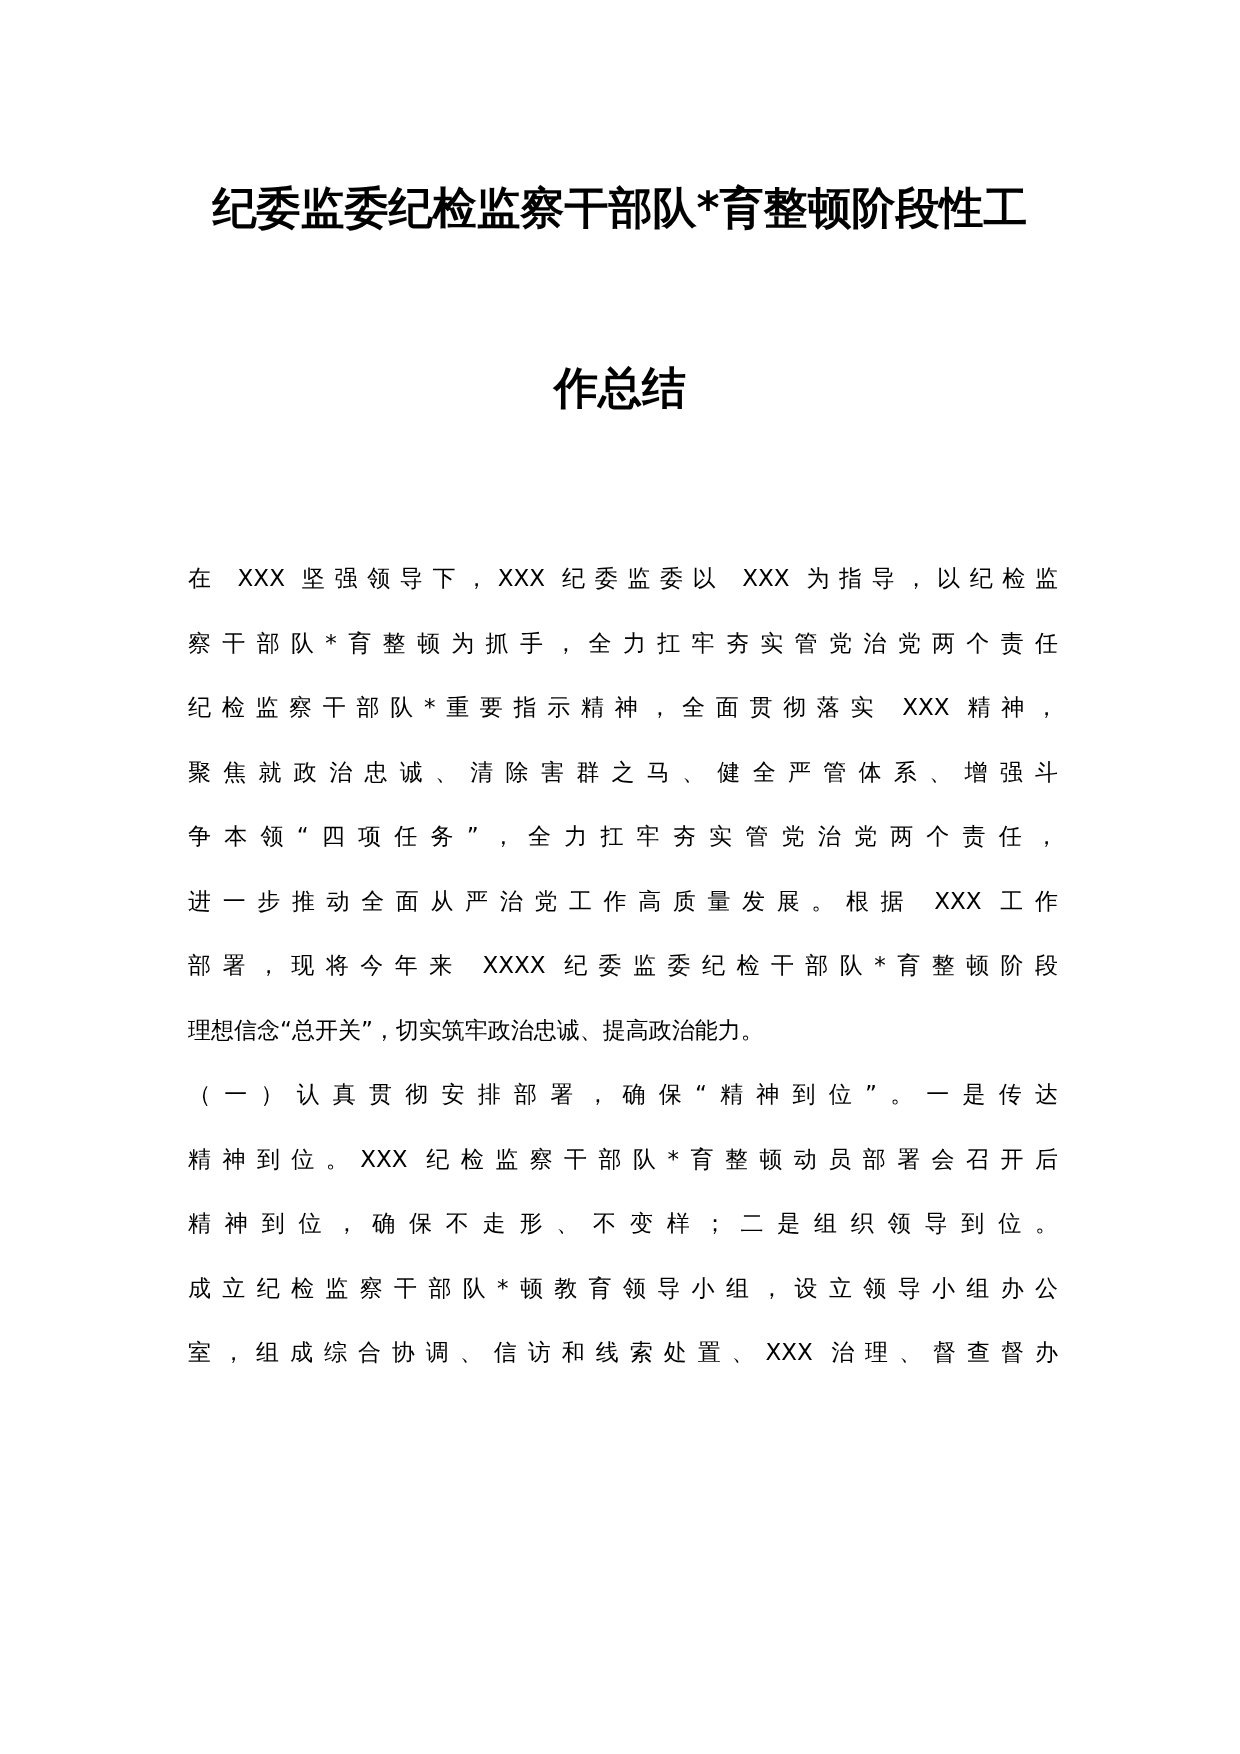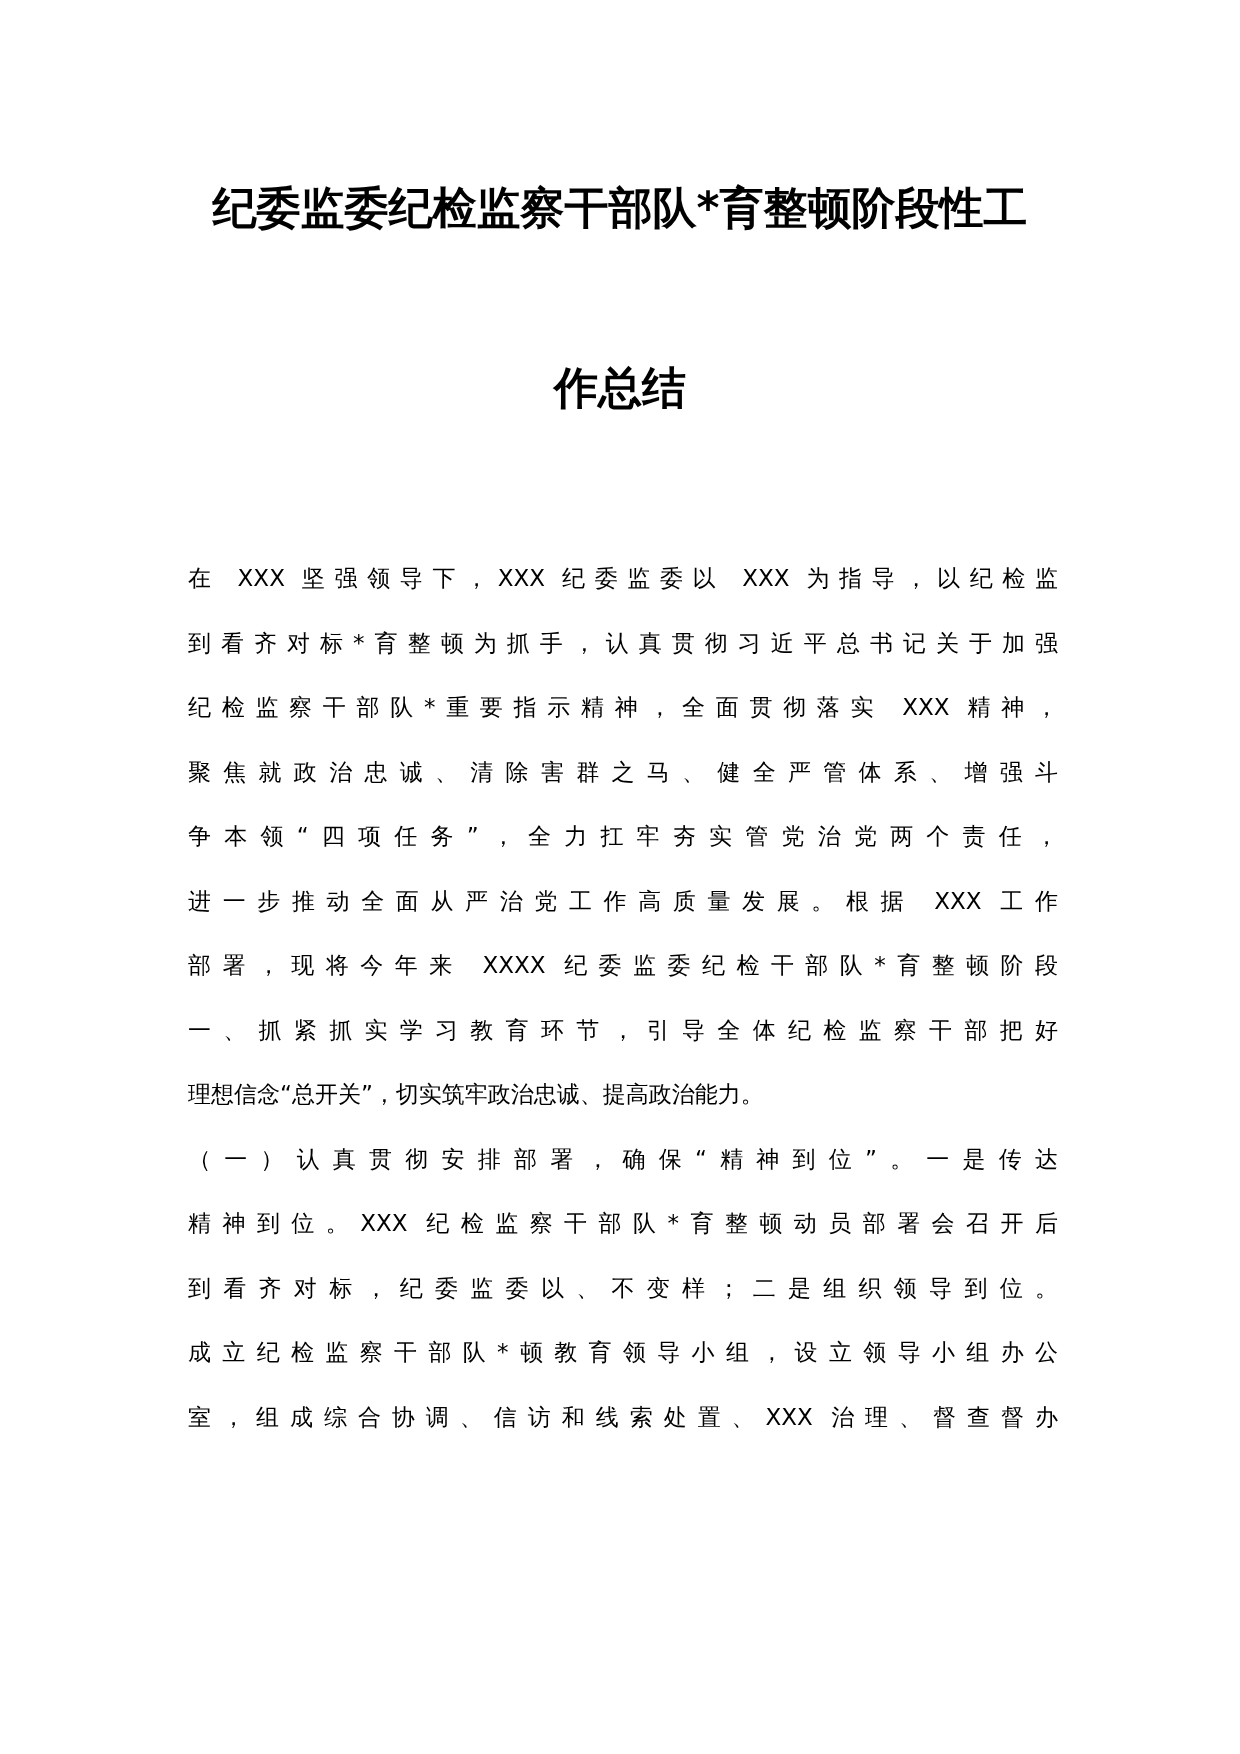--- a/index.html
+++ b/index.html
@@ -59,28 +59,27 @@
 </head>
 <body>
 
 <div class="page">
 
   <div class="title-line title-line-1">纪委监委纪检监察干部队*育整顿阶段性工</div>
   <div class="title-line title-line-2">作总结</div>
 
   <div class="body">
     <span class="line">在 XXX 坚强领导下，XXX 纪委监委以 XXX 为指导，以纪检监</span>
-    <span class="line">到看齐对标*育整顿为抓手，认真贯彻习近平总书记关于加强</span>
+    <span class="line">察干部队*育整顿为抓手，全力扛牢夯实管党治党两个责任</span>
     <span class="line">纪检监察干部队*重要指示精神，全面贯彻落实 XXX 精神，</span>
     <span class="line">聚焦就政治忠诚、清除害群之马、健全严管体系、增强斗</span>
     <span class="line">争本领“四项任务”，全力扛牢夯实管党治党两个责任，</span>
     <span class="line">进一步推动全面从严治党工作高质量发展。根据 XXX 工作</span>
     <span class="line">部署，现将今年来 XXXX 纪委监委纪检干部队*育整顿阶段</span>
-    <span class="line">一、抓紧抓实学习教育环节，引导全体纪检监察干部把好</span>
     <span class="line last">理想信念“总开关”，切实筑牢政治忠诚、提高政治能力。</span>
     <span class="line">（一）认真贯彻安排部署，确保“精神到位”。一是传达</span>
     <span class="line">精神到位。XXX 纪检监察干部队*育整顿动员部署会召开后</span>
-    <span class="line">到看齐对标，纪委监委以、不变样；二是组织领导到位。</span>
+    <span class="line">精神到位，确保不走形、不变样；二是组织领导到位。</span>
     <span class="line">成立纪检监察干部队*顿教育领导小组，设立领导小组办公</span>
     <span class="line">室，组成综合协调、信访和线索处置、XXX 治理、督查督办</span>
   </div>
 
 </div>
 
 </body></html>

